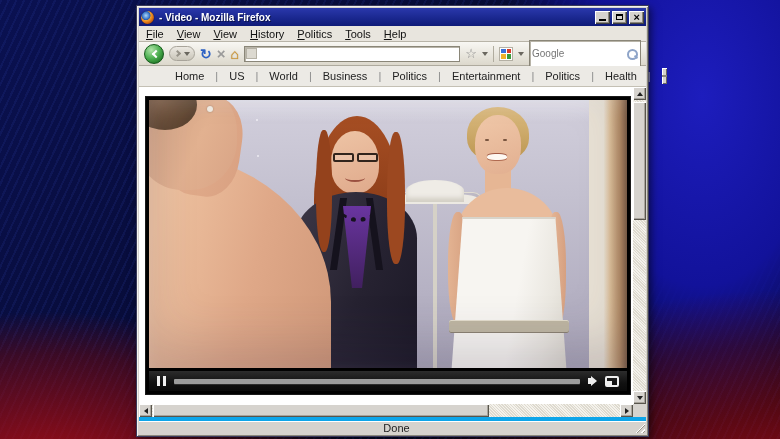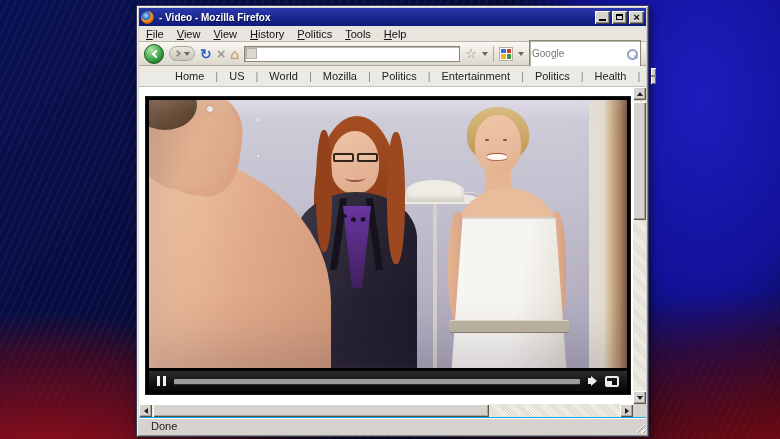--- a/index.html
+++ b/index.html
@@ -120,23 +120,24 @@
   .tri-up { width:0;height:0;border-left:3px solid transparent;border-right:3px solid transparent;border-bottom:4px solid #222; }
   .tri-down { width:0;height:0;border-left:3px solid transparent;border-right:3px solid transparent;border-top:4px solid #222; }
   .tri-left { width:0;height:0;border-top:3px solid transparent;border-bottom:3px solid transparent;border-right:4px solid #222; }
   .tri-right { width:0;height:0;border-top:3px solid transparent;border-bottom:3px solid transparent;border-left:4px solid #222; }
   .vthumb { position:absolute; left:0; top:15px; width:13px; height:118px; background:#d6d3ce;
     box-shadow:inset 1px 1px 0 #fff, inset -1px -1px 0 #58554c, inset -2px -2px 0 #a8a49c; }
   .hthumb { position:absolute; top:0; left:14px; width:68%; height:13px; background:#d6d3ce;
     box-shadow:inset 1px 1px 0 #fff, inset -1px -1px 0 #58554c, inset -2px -2px 0 #a8a49c; }
 
   .statusbar {
-    height:17px; flex:0 0 17px; background:#d6d3ce; border-top:1px solid #0ea5e9;
+    height:17px; flex:0 0 17px; background:#d6d3ce; border-top:4px solid #0ea5e9;
     display:flex; align-items:center; font-size:11px; color:#222; position:relative;
     box-shadow:inset 0 1px 0 #fff;
+    justify-content:center;
   }
   .status-text { margin-left:8px; padding:0 4px; }
   .grip { position:absolute; right:1px; bottom:1px; width:12px; height:12px;
     background:repeating-linear-gradient(135deg, transparent 0 2px, #fff 2px 3px, #9a968a 3px 4px);
     clip-path:polygon(100% 0, 100% 100%, 0 100%); }
 
   
   .player {
     position:absolute; left:7px; top:10px; width:484px; height:297px;
     background:#000; padding:3px; display:flex; flex-direction:column;
@@ -293,21 +294,21 @@
     </span>
   </div>
 
   <div class="navstrip">
     <span class="nav-link">Home</span>
     <span class="nav-sep">|</span>
     <span class="nav-link">US</span>
     <span class="nav-sep">|</span>
     <span class="nav-link">World</span>
     <span class="nav-sep">|</span>
-    <span class="nav-link">Mozilla</span>
+    <span class="nav-link">Business</span>
     <span class="nav-sep">|</span>
     <span class="nav-link">Politics</span>
     <span class="nav-sep">|</span>
     <span class="nav-link">Entertainment</span>
     <span class="nav-sep">|</span>
     <span class="nav-link">Politics</span>
     <span class="nav-sep">|</span>
     <span class="nav-link">Health</span>
     <span class="nav-sep">|</span>
     <span class="strip-endbox">

